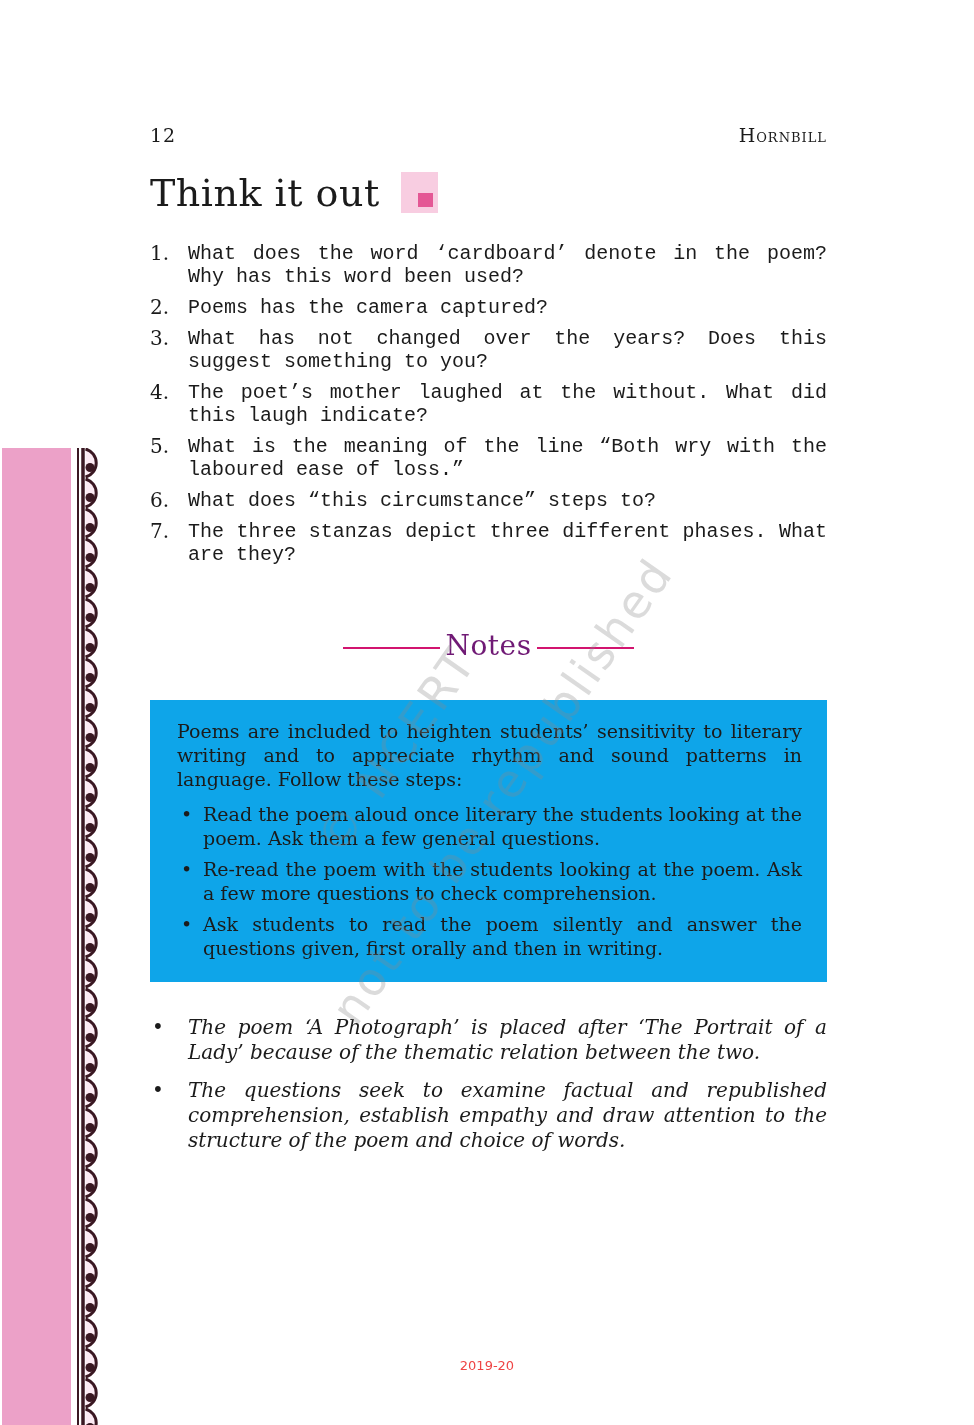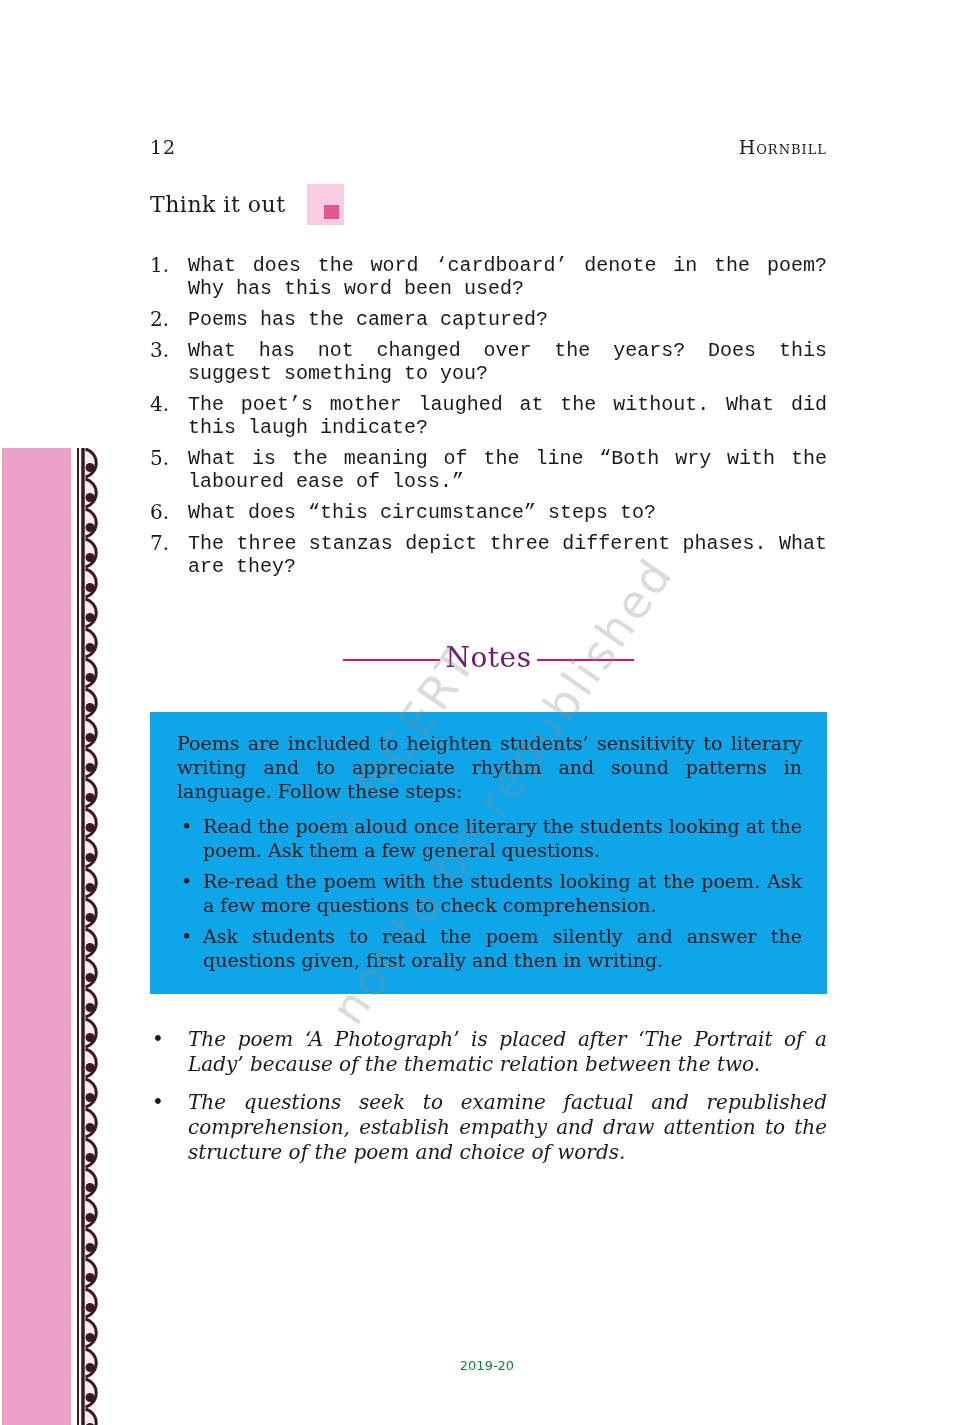--- a/index.html
+++ b/index.html
@@ -50,21 +50,21 @@
   }
   .watermark .wm-line2 {
     position: absolute; top: 150px; left: 20px;
     font-size: 46px; letter-spacing: 3px; white-space: nowrap;
   }
 
   
   .content {
     position: relative;
     z-index: 3;
-    margin: 16px 147px 0 150px;
+    margin: 4px 147px 0 150px;
     padding-top: 120px;
   }
 
   .page-header {
     display: flex;
     justify-content: space-between;
     align-items: baseline;
   }
   .page-num { font-size: 19px; letter-spacing: 1px; }
   .book-title {
@@ -72,21 +72,21 @@
     font-size: 19px;
     letter-spacing: 1px;
   }
 
   .section-title-row {
     margin-top: 26px;
     display: flex;
     align-items: flex-start;
   }
   .section-title {
-    font-size: 22px;
+    font-size: 38px;
     font-weight: normal;
     letter-spacing: 0.5px;
     line-height: 42px;
   }
   .title-icon {
     position: relative;
     display: inline-block;
     width: 37px; height: 41px;
     background: #f8cde1;
     margin-left: 21px;
@@ -173,21 +173,21 @@
   .outside-bullets .b-text { flex: 1; text-align: justify; font-style: italic; }
 
   
   .page-footer {
     position: absolute;
     left: 0; bottom: 52px;
     width: 100%;
     text-align: center;
     font-family: "DejaVu Sans", "Liberation Sans", sans-serif;
     font-size: 13px;
-    color: #15803d;
+    color: #ef4444;
     z-index: 3;
   }
 </style>
 </head>
 <body>
 
 <div class="page">
 
   <div class="left-border">
     <div class="strip"></div>

